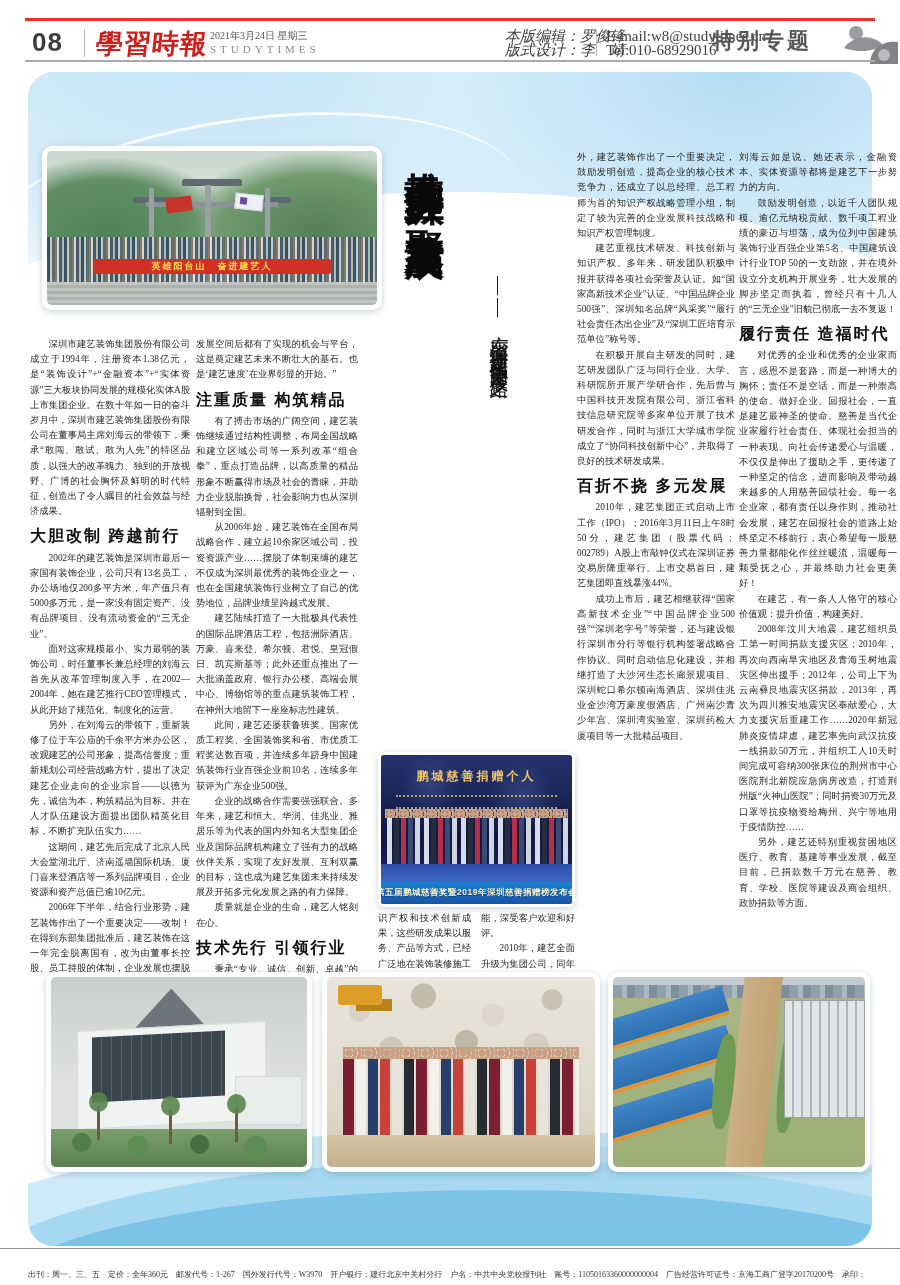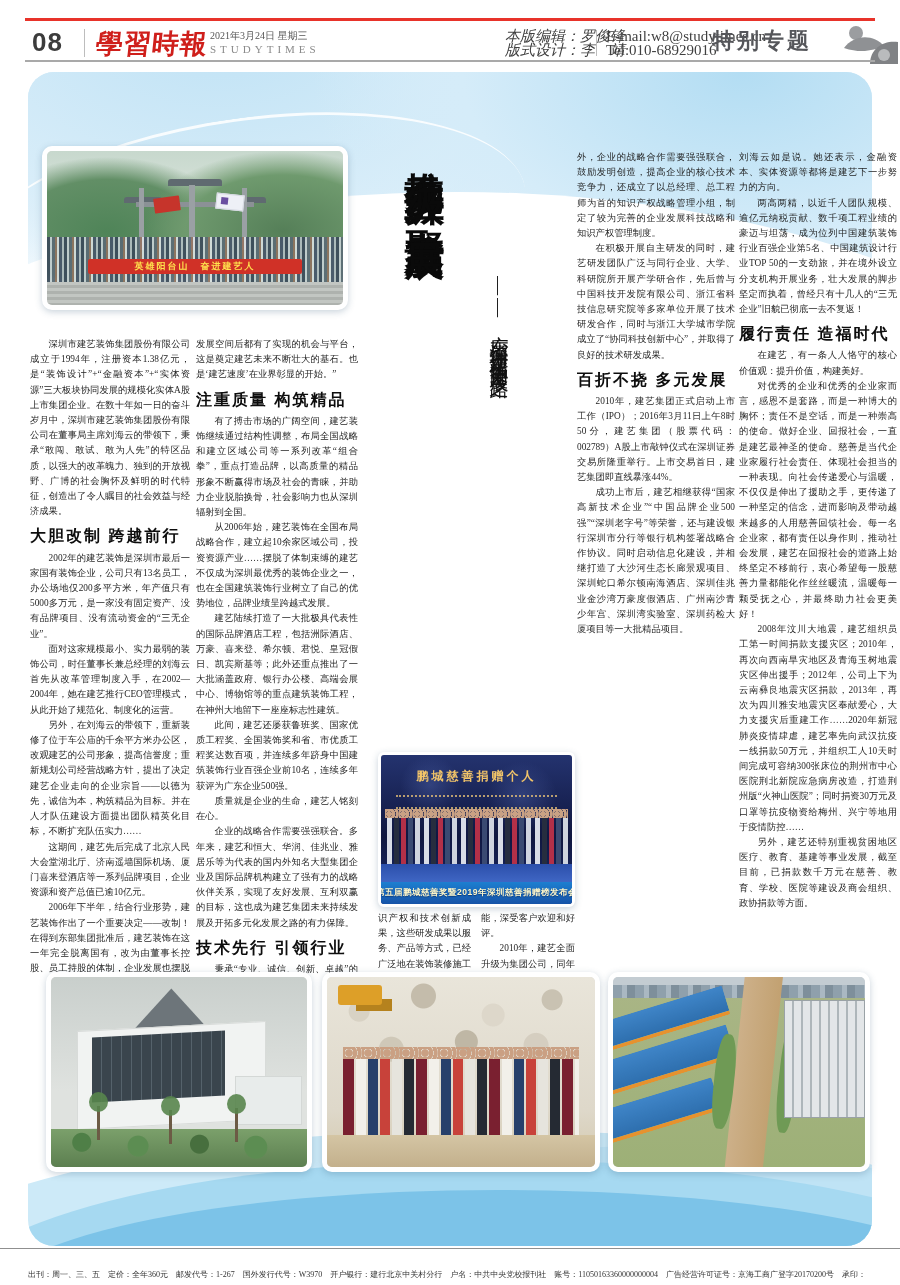--- a/index.html
+++ b/index.html
@@ -68,21 +68,21 @@
              font-size:40px; font-weight:900; color:#0a0a0a; letter-spacing:2px; }
   .v-sub   { left:480px; top:276px; height:450px; width:32px;
              writing-mode:vertical-rl; font-size:19px; color:#111; letter-spacing:3px; }
 
   
   .photo { border:5px solid #fff; border-radius:10px; overflow:hidden;
            box-shadow:0 2px 7px rgba(40,80,110,.25); background:#ddd; }
   .scene { position:absolute; inset:0; }
 
   
-  .photo-top { left:42px; top:146px; width:306px; height:164px; }
+  .photo-top { left:42px; top:146px; width:340px; height:164px; }
   .pt-sky { position:absolute; inset:0; background:linear-gradient(180deg,#c7d8cd,#e9ede7 60%,#f2f3ef); }
   .pt-mtl { position:absolute; left:-70px; top:6px; width:260px; height:150px; border-radius:50%;
             background:radial-gradient(closest-side,#4f8458,#628f66 70%, rgba(98,143,102,0)); }
   .pt-mtr { position:absolute; right:-80px; top:0px; width:280px; height:160px; border-radius:50%;
             background:radial-gradient(closest-side,#557f58,#6f9a6e 70%, rgba(111,154,110,0)); }
   .pt-roof { position:absolute; background:#5f6a70; border-radius:3px 3px 0 0; }
   .pt-pillar { position:absolute; background:#9aa0a4; }
   .pt-lintel { position:absolute; background:#8b9196; }
   .pt-crowd { position:absolute; left:0; right:0; top:56%; height:30%;
       background:
@@ -278,38 +278,39 @@
       <p class="para">这期间，建艺先后完成了北京人民大会堂湖北厅、济南遥墙国际机场、厦门喜来登酒店等一系列品牌项目，企业资源和资产总值已逾10亿元。</p>
       <p class="para">2006年下半年，结合行业形势，建艺装饰作出了一个重要决定——改制！在得到东部集团批准后，建艺装饰在这一年完全脱离国有，改为由董事长控股、员工持股的体制，企业发展也摆脱了体制的束缚，正式跻身市场经济浪潮中，步入了发展“快车道”。</p>
     </div>
   <div class="abs col col2">
       <p class="para noindent">发展空间后都有了实现的机会与平台，这是奠定建艺未来不断壮大的基石。也是‘建艺速度’在业界彰显的开始。”</p>
       <h3 class="subhead">注重质量 构筑精品</h3>
       <p class="para">有了搏击市场的广阔空间，建艺装饰继续通过结构性调整，布局全国战略和建立区域公司等一系列改革“组合拳”，重点打造品牌，以高质量的精品形象不断赢得市场及社会的青睐，并助力企业脱胎换骨，社会影响力也从深圳辐射到全国。</p>
       <p class="para">从2006年始，建艺装饰在全国布局战略合作，建立起10余家区域公司，投资资源产业……摆脱了体制束缚的建艺不仅成为深圳最优秀的装饰企业之一，也在全国建筑装饰行业树立了自己的优势地位，品牌业绩呈跨越式发展。</p>
       <p class="para">建艺陆续打造了一大批极具代表性的国际品牌酒店工程，包括洲际酒店、万豪、喜来登、希尔顿、君悦、皇冠假日、凯宾斯基等；此外还重点推出了一大批涵盖政府、银行办公楼、高端会展中心、博物馆等的重点建筑装饰工程，在神州大地留下一座座标志性建筑。</p>
       <p class="para">此间，建艺还屡获鲁班奖、国家优质工程奖、全国装饰奖和省、市优质工程奖达数百项，并连续多年跻身中国建筑装饰行业百强企业前10名，连续多年获评为广东企业500强。</p>
+      <p class="para">企业的战略合作需要强强联合。多年来，建艺和恒大、华润、佳兆业、雅居乐等为代表的国内外知名大型集团企业及国际品牌机构建立了强有力的战略伙伴关系，实现了友好发展、互利双赢的目标，这也成为建艺集团未来持续发展及开拓多元化发展之路的有力保障。</p>
       <p class="para">质量就是企业的生命，建艺人铭刻在心。</p>
-      <p class="para">企业的战略合作需要强强联合。多年来，建艺和恒大、华润、佳兆业、雅居乐等为代表的国内外知名大型集团企业及国际品牌机构建立了强有力的战略伙伴关系，实现了友好发展、互利双赢的目标，这也成为建艺集团未来持续发展及开拓多元化发展之路的有力保障。</p>
       <h3 class="subhead">技术先行 引领行业</h3>
       <p class="para">秉承“专业、诚信、创新、卓越”的企业精神，努力通过技术的创新为客户提供人性、周到、优质的技术支持和技术服务，成了建艺人的普遍共识。公司的技术开发领域及成果已涵盖了装饰装修行业各专业施工领域，形成了一批自主知</p>
     </div>
   <div class="abs col col3">
-      <p class="para noindent">外，企业的战略合作需要强强联合，鼓励发明创造，提高企业的核心技术竞争力，还成立了以总经理、总工程师为首的知识产权战略管理小组，制定了较为完善的企业发展科技战略和知识产权管理制度。</p>
+      <p class="para noindent">外，建艺装饰作出了一个重要决定，鼓励发明创造，提高企业的核心技术竞争力，还成立了以总经理、总工程师为首的知识产权战略管理小组，制定了较为完善的企业发展科技战略和知识产权管理制度。</p>
+      <p class="para">建艺重视技术研发、科技创新与知识产权。多年来，研发团队积极申报并获得各项社会荣誉及认证。如“国家高新技术企业”认证、“中国品牌企业500强”、深圳知名品牌“风采奖”“履行社会责任杰出企业”及“深圳工匠培育示范单位”称号等。</p>
       <p class="para">在积极开展自主研发的同时，建艺研发团队广泛与同行企业、大学、科研院所开展产学研合作，先后曾与中国科技开发院有限公司、浙江省科技信息研究院等多家单位开展了技术研发合作，同时与浙江大学城市学院成立了“协同科技创新中心”，并取得了良好的技术研发成果。</p>
       <h3 class="subhead">百折不挠 多元发展</h3>
       <p class="para">2010年，建艺集团正式启动上市工作（IPO）；2016年3月11日上午8时50分，建艺集团（股票代码：002789）A股上市敲钟仪式在深圳证券交易所隆重举行。上市交易首日，建艺集团即直线暴涨44%。</p>
       <p class="para">成功上市后，建艺相继获得“国家高新技术企业”“中国品牌企业500强”“深圳老字号”等荣誉，还与建设银行深圳市分行等银行机构签署战略合作协议。同时启动信息化建设，并相继打造了大沙河生态长廊景观项目、深圳蛇口希尔顿南海酒店、深圳佳兆业金沙湾万豪度假酒店、广州南沙青少年宫、深圳湾实验室、深圳药检大厦项目等一大批精品项目。</p>
     </div>
   <div class="abs col col4">
       <p class="para noindent">刘海云如是说。她还表示，金融资本、实体资源等都将是建艺下一步努力的方向。</p>
-      <p class="para">两高两精，以近千人团队规模、逾亿元纳税贡献、数千项工程业绩的豪迈与坦荡，成为位列中国建筑装饰行业百强企业第5名、中国建筑设计行业TOP 50的一支劲旅，并在境外设立分支机构开展业务，壮大发展的脚步坚定而执着，曾经只有十几人的“三无企业”旧貌已彻底一去不复返！</p>
+      <p class="para">鼓励发明创造，以近千人团队规模、逾亿元纳税贡献、数千项工程业绩的豪迈与坦荡，成为位列中国建筑装饰行业百强企业第5名、中国建筑设计行业TOP 50的一支劲旅，并在境外设立分支机构开展业务，壮大发展的脚步坚定而执着，曾经只有十几人的“三无企业”旧貌已彻底一去不复返！</p>
       <h3 class="subhead">履行责任 造福时代</h3>
+      <p class="para">对优秀的企业和优秀的企业家而言，感恩不是套路，而是一种博大的胸怀；责任不是空话，而是一种崇高的使命。做好企业、回报社会，一直是建艺最神圣的使命。慈善是当代企业家履行社会责任、体现社会担当的一种表现。向社会传递爱心与温暖，不仅仅是伸出了援助之手，更传递了一种坚定的信念，进而影响及带动越来越多的人用慈善回馈社会。每一名企业家，都有责任以身作则，推动社会发展，建艺在回报社会的道路上始终坚定不移前行，衷心希望每一股慈善力量都能化作丝丝暖流，温暖每一颗受抚之心，并最终助力社会更美好！</p>
       <p class="para">在建艺，有一条人人恪守的核心价值观：提升价值，构建美好。</p>
-      <p class="para">对优秀的企业和优秀的企业家而言，感恩不是套路，而是一种博大的胸怀；责任不是空话，而是一种崇高的使命。做好企业、回报社会，一直是建艺最神圣的使命。慈善是当代企业家履行社会责任、体现社会担当的一种表现。向社会传递爱心与温暖，不仅仅是伸出了援助之手，更传递了一种坚定的信念，进而影响及带动越来越多的人用慈善回馈社会。每一名企业家，都有责任以身作则，推动社会发展，建艺在回报社会的道路上始终坚定不移前行，衷心希望每一股慈善力量都能化作丝丝暖流，温暖每一颗受抚之心，并最终助力社会更美好！</p>
       <p class="para">2008年汶川大地震，建艺组织员工第一时间捐款支援灾区；2010年，再次向西南旱灾地区及青海玉树地震灾区伸出援手；2012年，公司上下为云南彝良地震灾区捐款，2013年，再次为四川雅安地震灾区奉献爱心，大力支援灾后重建工作……2020年新冠肺炎疫情肆虐，建艺率先向武汉抗疫一线捐款50万元，并组织工人10天时间完成可容纳300张床位的荆州市中心医院荆北新院应急病房改造，打造荆州版“火神山医院”；同时捐资30万元及口罩等抗疫物资给梅州、兴宁等地用于疫情防控……</p>
       <p class="para">另外，建艺还特别重视贫困地区医疗、教育、基建等事业发展，截至目前，已捐款数千万元在慈善、教育、学校、医院等建设及商会组织、政协捐款等方面。</p>
     </div>
   <div class="abs col mini1">
       <p class="para noindent">识产权和技术创新成果，这些研发成果以服务、产品等方式，已经广泛地在装饰装修施工的项目中得到广泛的应用，产品及服务的技术性</p>
     </div>
   <div class="abs col mini2">
       <p class="para noindent">能，深受客户欢迎和好评。</p>
       <p class="para">2010年，建艺全面升级为集团公司，同年成立了研发中心，实现技术研发及应用的不断提升。此</p>
     </div>

